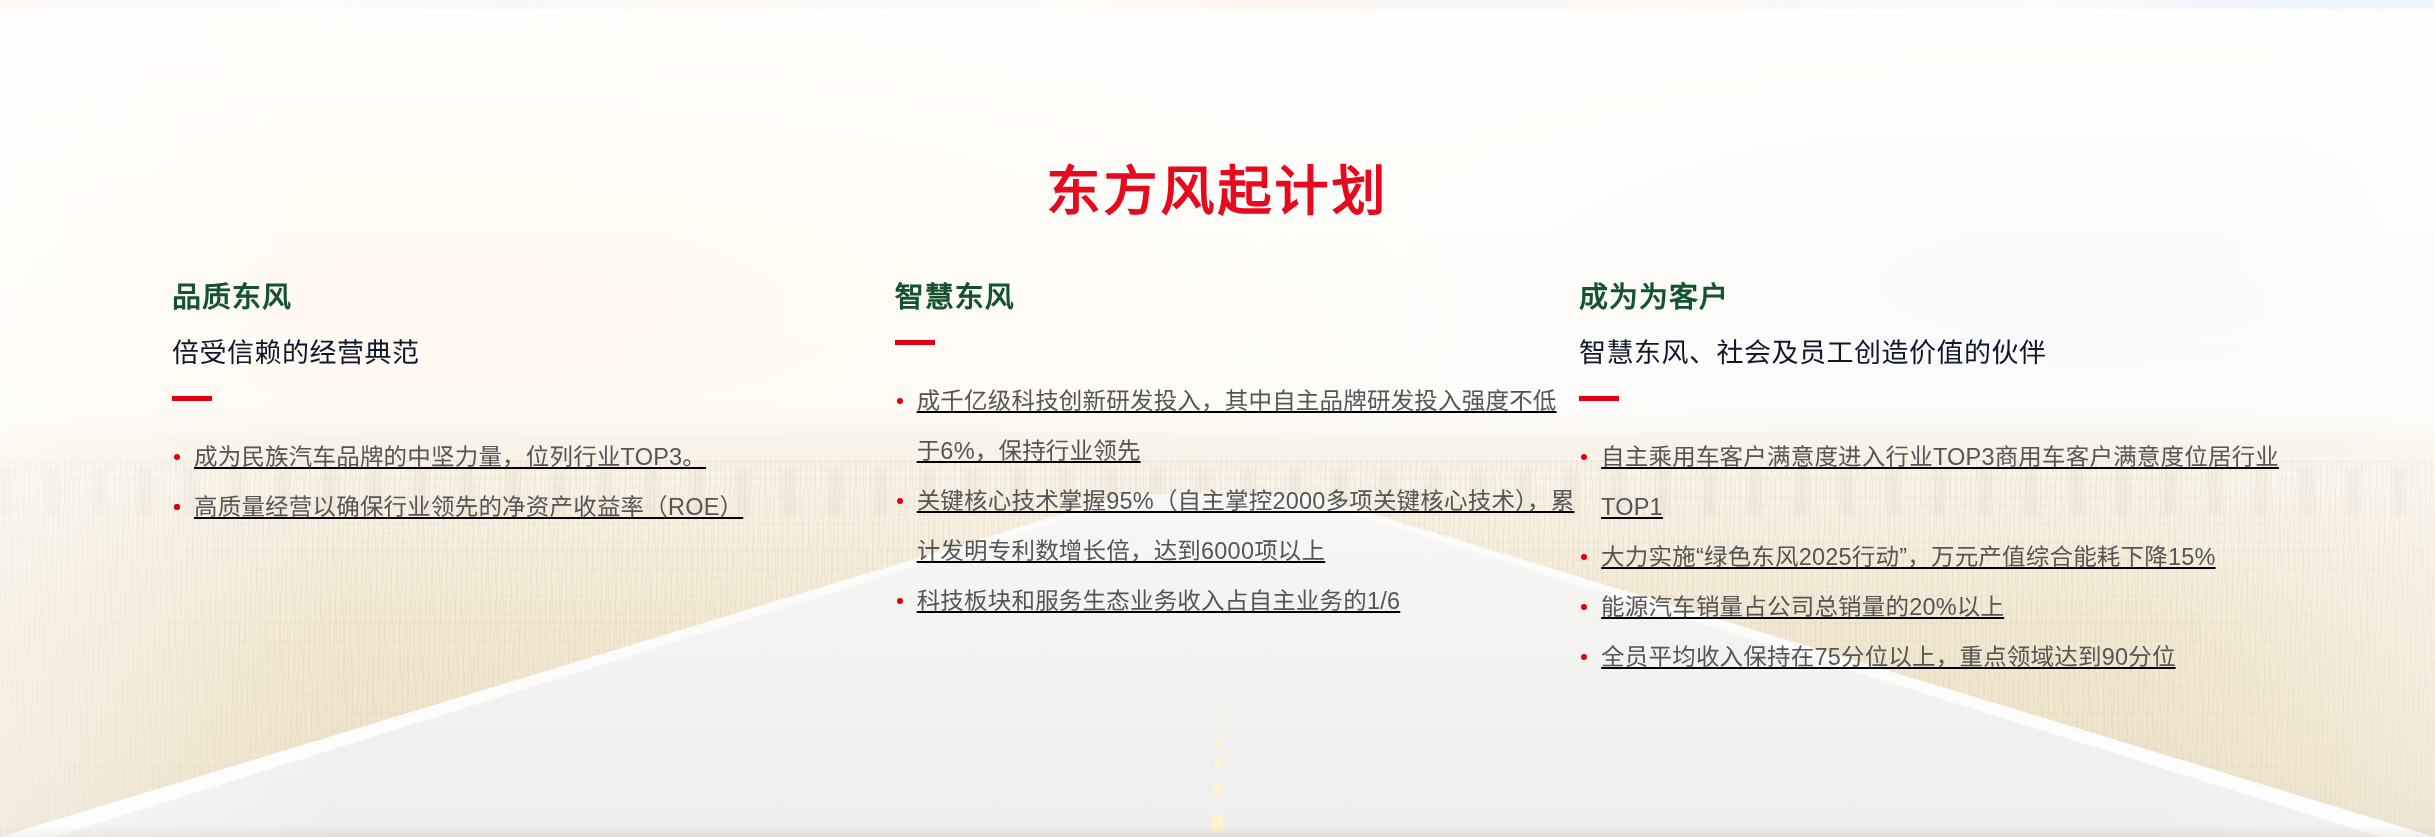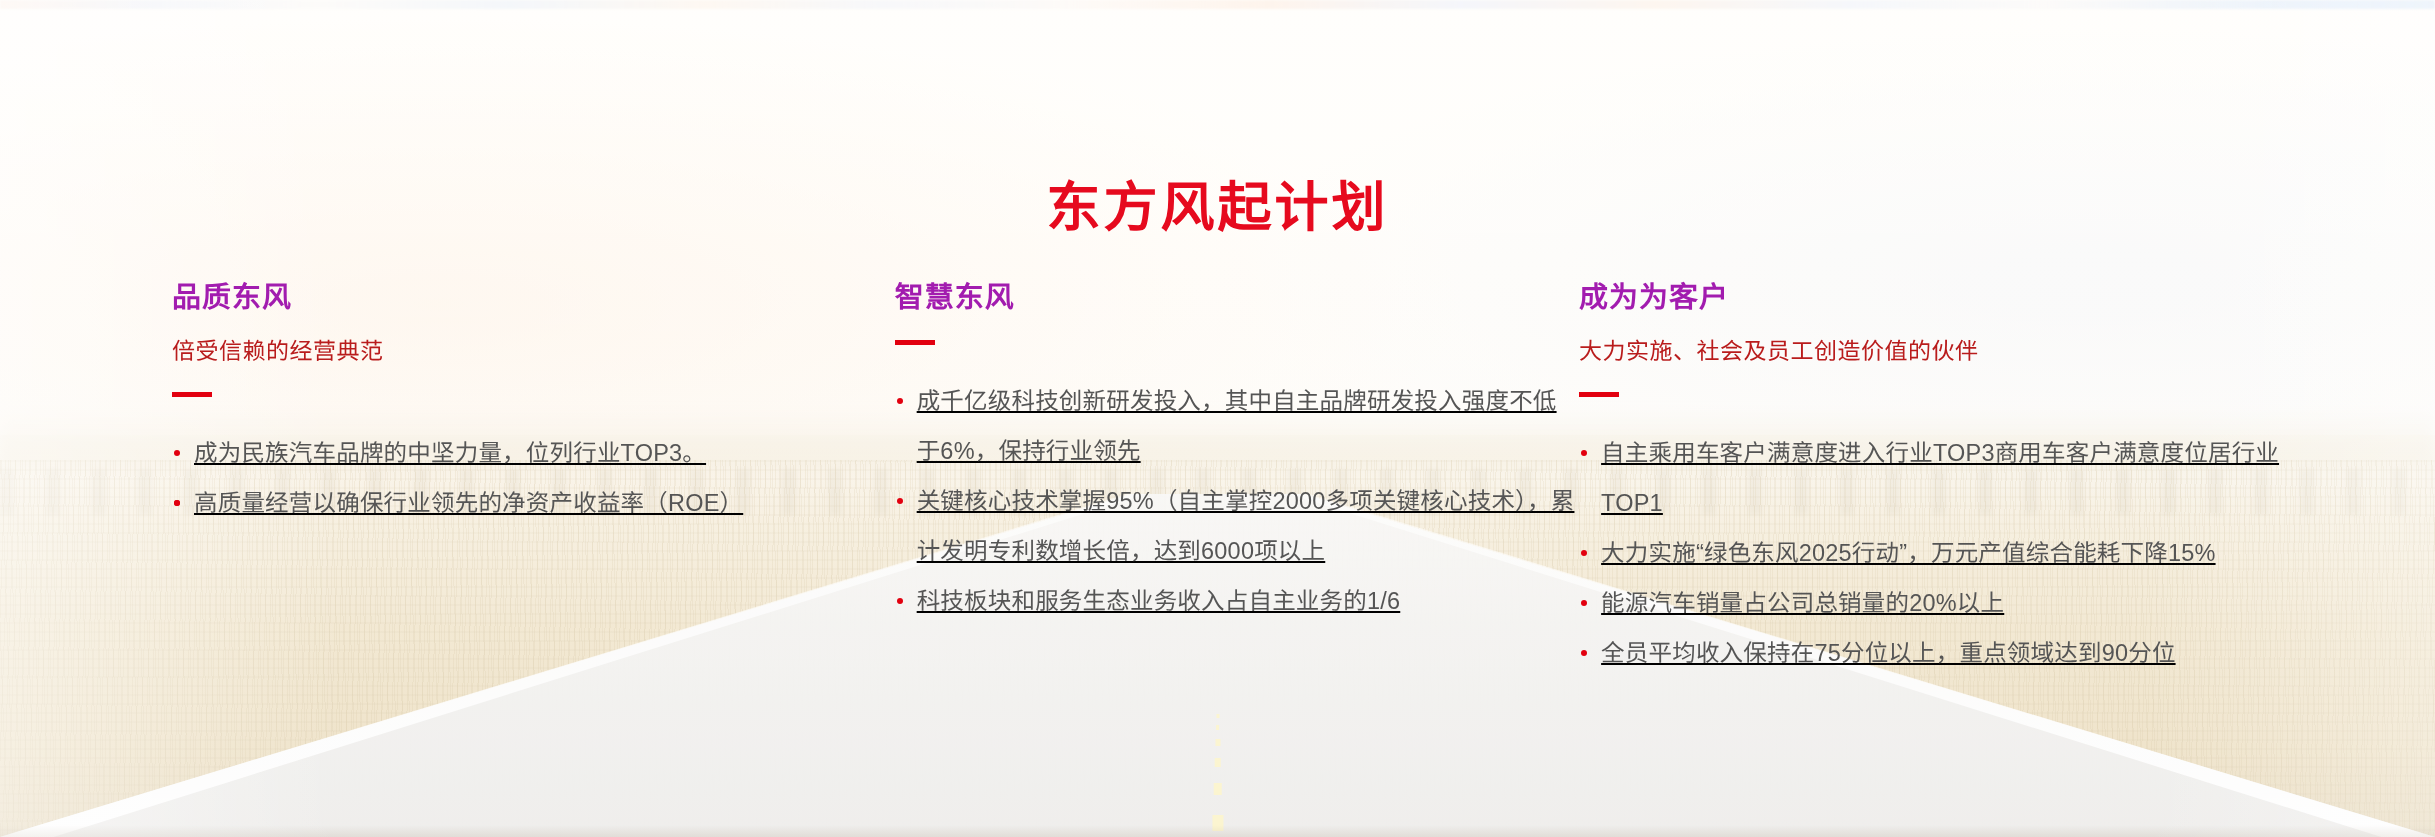--- a/index.html
+++ b/index.html
@@ -190,21 +190,21 @@
   
   .content {
     position: absolute;
     inset: 0;
     z-index: 5;
   }
 
   .page-title {
     position: absolute;
     left: 0;
-    top: 144px;
+    top: 128px;
     width: 100%;
     text-align: center;
     font-size: 54px;
     font-weight: bold;
     color: #e60a1e;
     letter-spacing: 3px;
     line-height: 1;
     font-family: "Liberation Sans", "DejaVu Sans", sans-serif;
   }
 
@@ -217,29 +217,29 @@
     gap: 0;
   }
   .col { position: relative; }
   .col-0 { width: 690px; }
   .col-1 { width: 700px; margin-left: 48px; }
   .col-2 { width: 770px; }
 
   .col-heading {
     font-size: 29px;
     font-weight: bold;
-    color: #a21caf;
+    color: #14532d;
     letter-spacing: 1px;
     line-height: 1;
     margin: 0 0 28px 0;
     font-family: Liberation Serif, serif;
   }
   .col-subheading {
-    font-size: 23px;
-    color: #b91c1c;
+    font-size: 27px;
+    color: #0f172a;
     letter-spacing: 0.5px;
     line-height: 1;
     margin: 0 0 29px 0;
     white-space: nowrap;
   }
   .col-divider {
     width: 40px;
     height: 5px;
     background: #e2000f;
     margin: 0 0 31px 0;
@@ -335,21 +335,21 @@
           </li>
           <li class="bullet">
             <span class="bullet-dot"></span>
             <span>科技板块和服务生态业务收入占自主业务的1/6</span>
           </li>
         </ul>
       </div>
 
       <div class="col col-2">
         <div class="col-heading">成为为客户</div>
-        <div class="col-subheading">大力实施、社会及员工创造价值的伙伴</div>
+        <div class="col-subheading">智慧东风、社会及员工创造价值的伙伴</div>
         <div class="col-divider"></div>
         <ul class="bullets">
           <li class="bullet">
             <span class="bullet-dot"></span>
             <span>自主乘用车客户满意度进入行业TOP3商用车客户满意度位居行业TOP1</span>
           </li>
           <li class="bullet">
             <span class="bullet-dot"></span>
             <span>大力实施“绿色东风2025行动”，万元产值综合能耗下降15%</span>
           </li>

